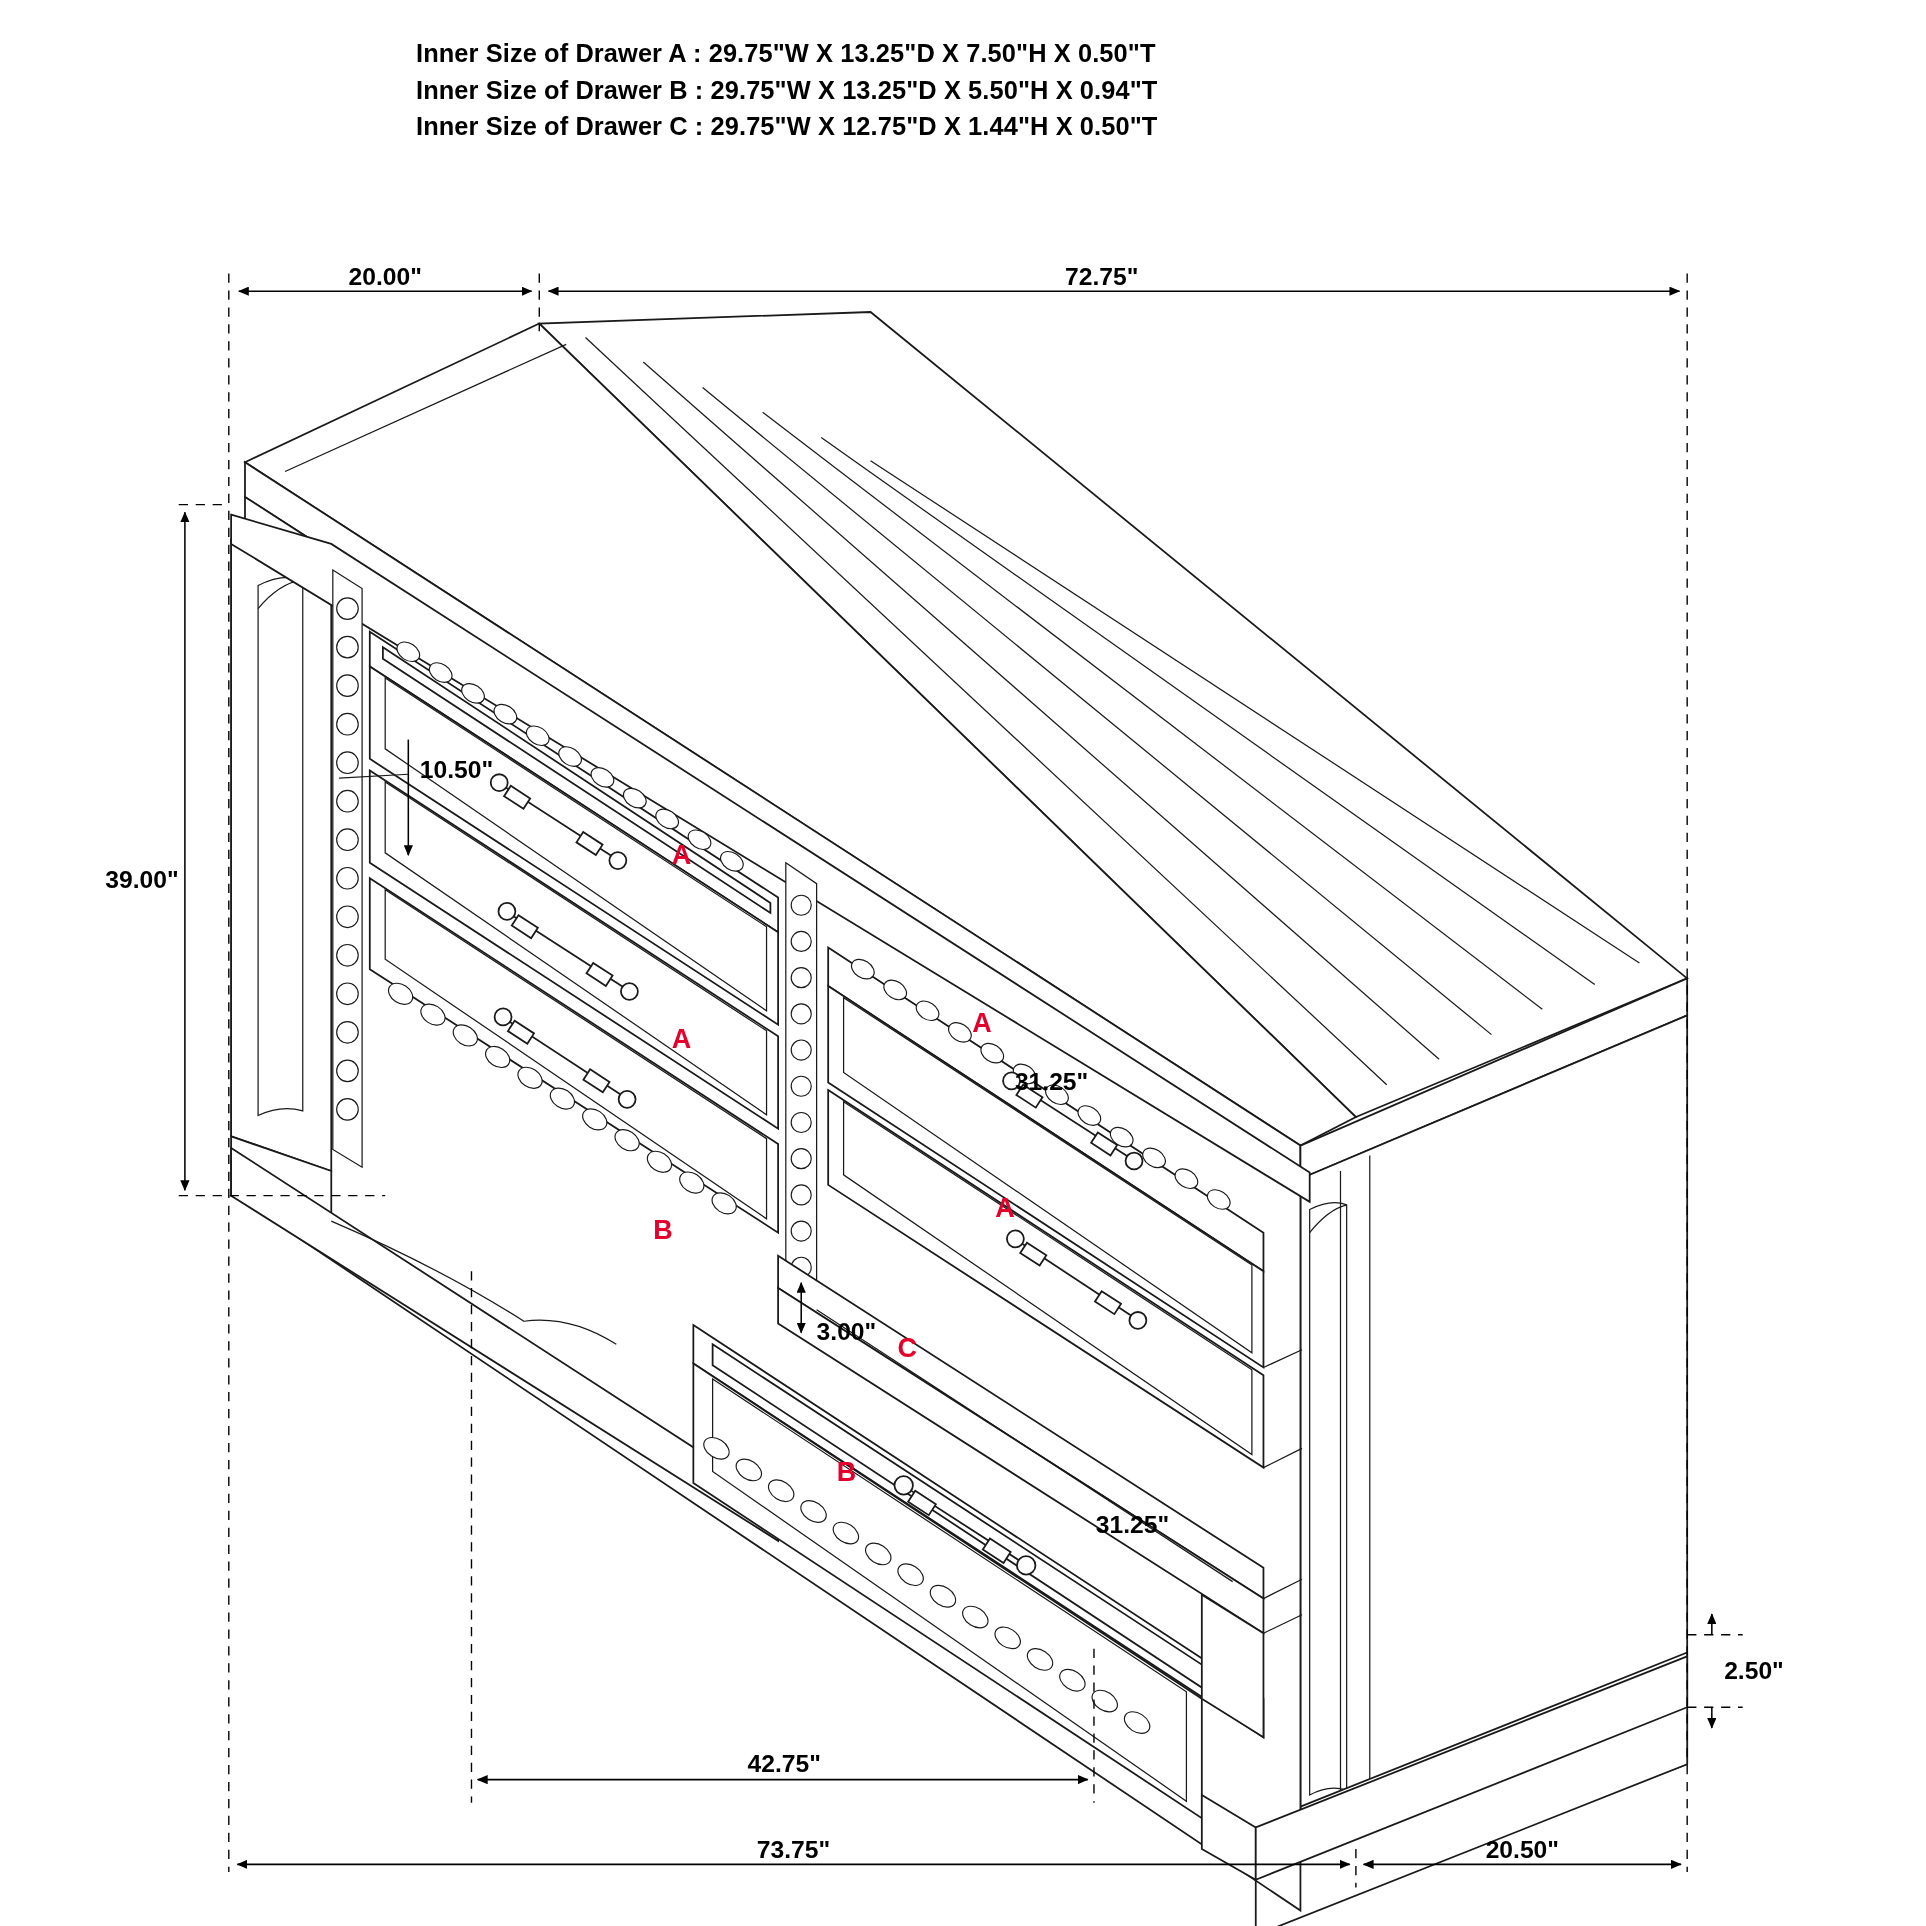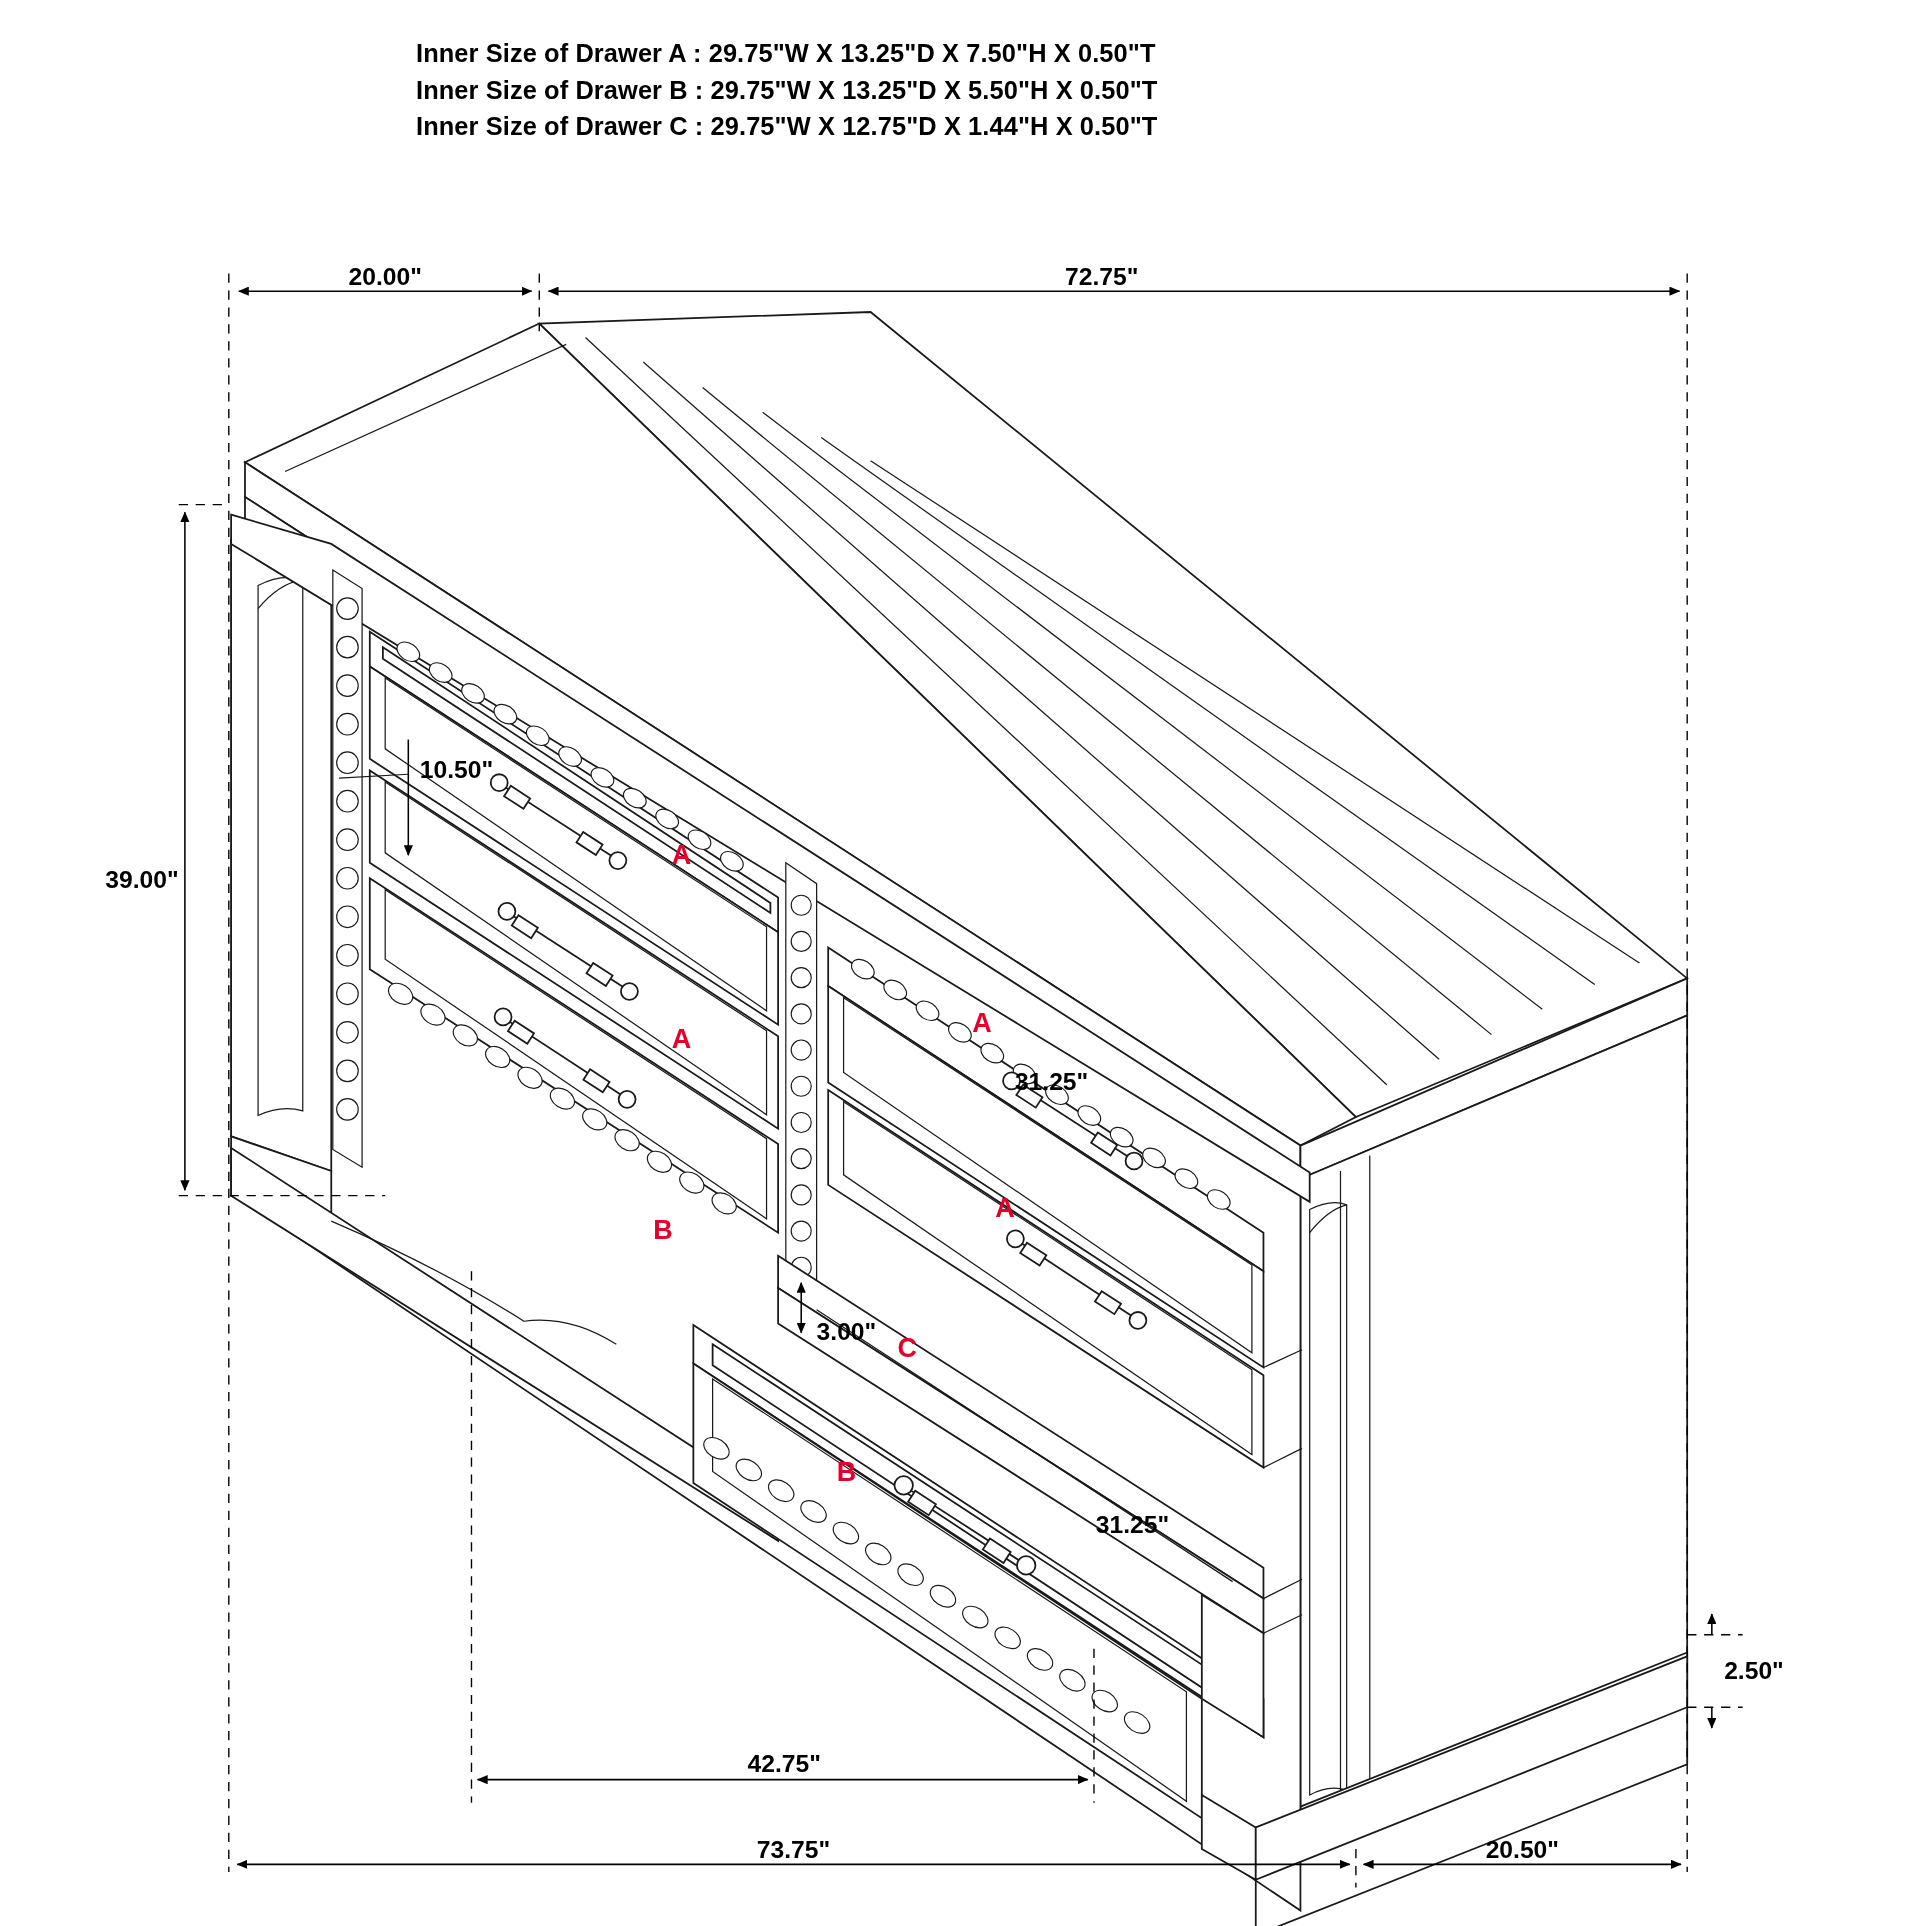--- a/index.html
+++ b/index.html
@@ -61,21 +61,21 @@
   .fillw-thin { fill: #ffffff; stroke: #1a1a1a; stroke-width: 1.6; }
   .carv { stroke: #1a1a1a; fill: #ffffff; stroke-width: 1.5; }
 </style>
 </head>
 <body>
 
 <div id="stage">
 
   <div class="spec-block">
     <div class="spec-line">Inner Size of Drawer A : 29.75"W X 13.25"D X 7.50"H X 0.50"T</div>
-    <div class="spec-line">Inner Size of Drawer B : 29.75"W X 13.25"D X 5.50"H X 0.50"T</div>
+    <div class="spec-line">Inner Size of Drawer B : 29.75"W X 13.25"D X 5.50"H X 0.94"T</div>
     <div class="spec-line">Inner Size of Drawer C : 29.75"W X 12.75"D X 1.44"H X 0.50"T</div>
   </div>
 
   <svg id="drawing" viewBox="0 0 2500 2500">
 
     <defs>
       <marker id="arrEnd" markerWidth="14" markerHeight="12" refX="13" refY="6" orient="auto" markerUnits="userSpaceOnUse">
         <path d="M0,0 L14,6 L0,12 z" fill="#000000"></path>
       </marker>
       <marker id="arrStart" markerWidth="14" markerHeight="12" refX="1" refY="6" orient="auto" markerUnits="userSpaceOnUse">

